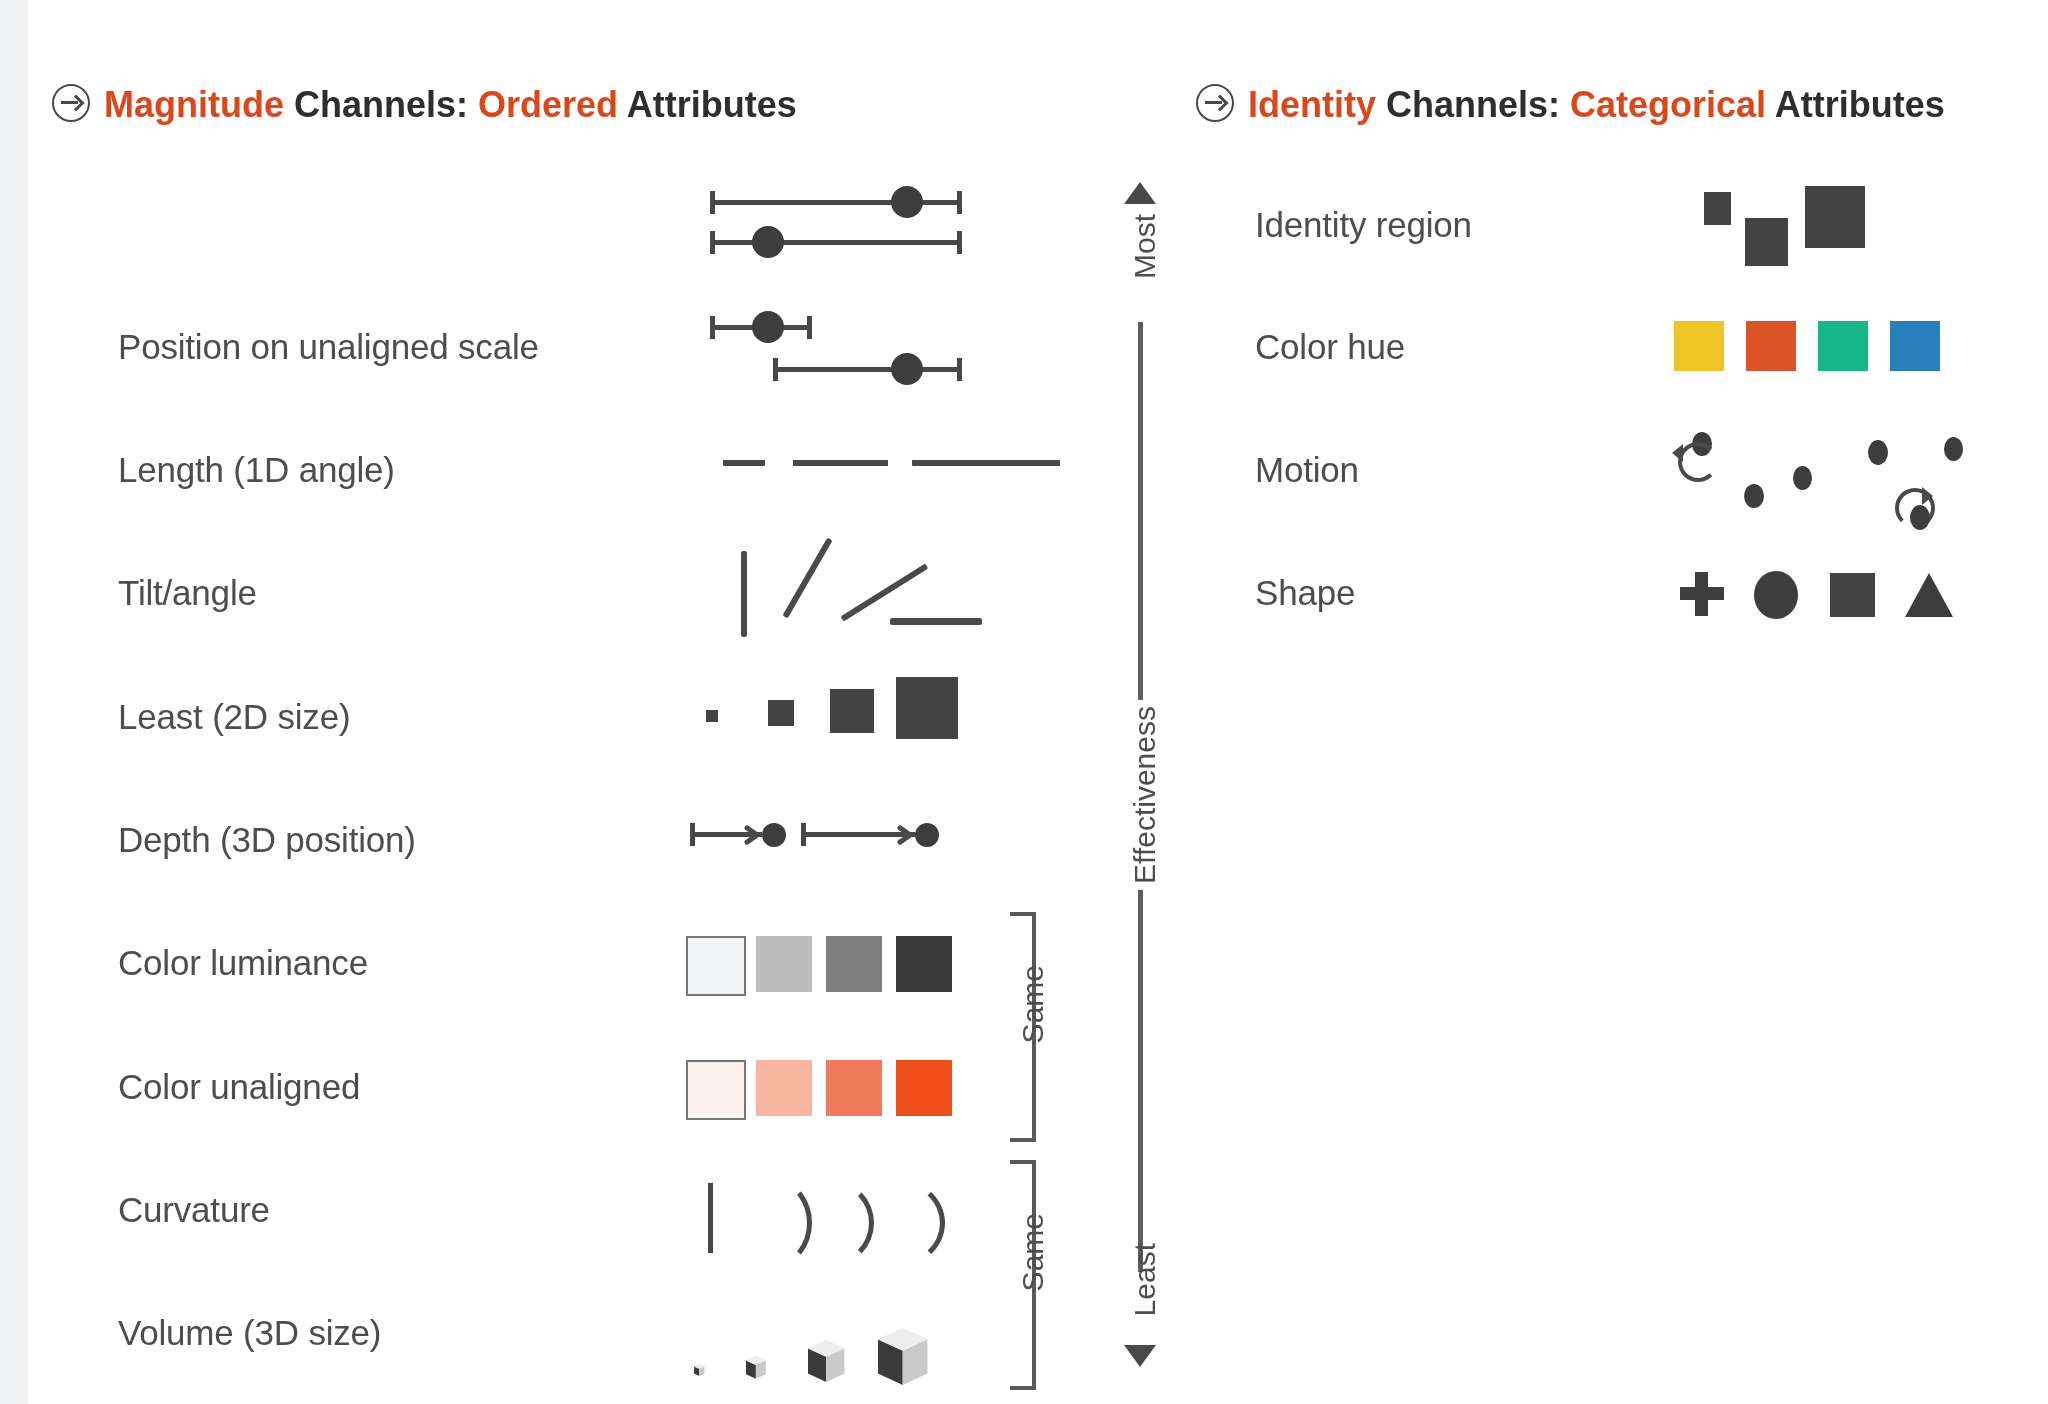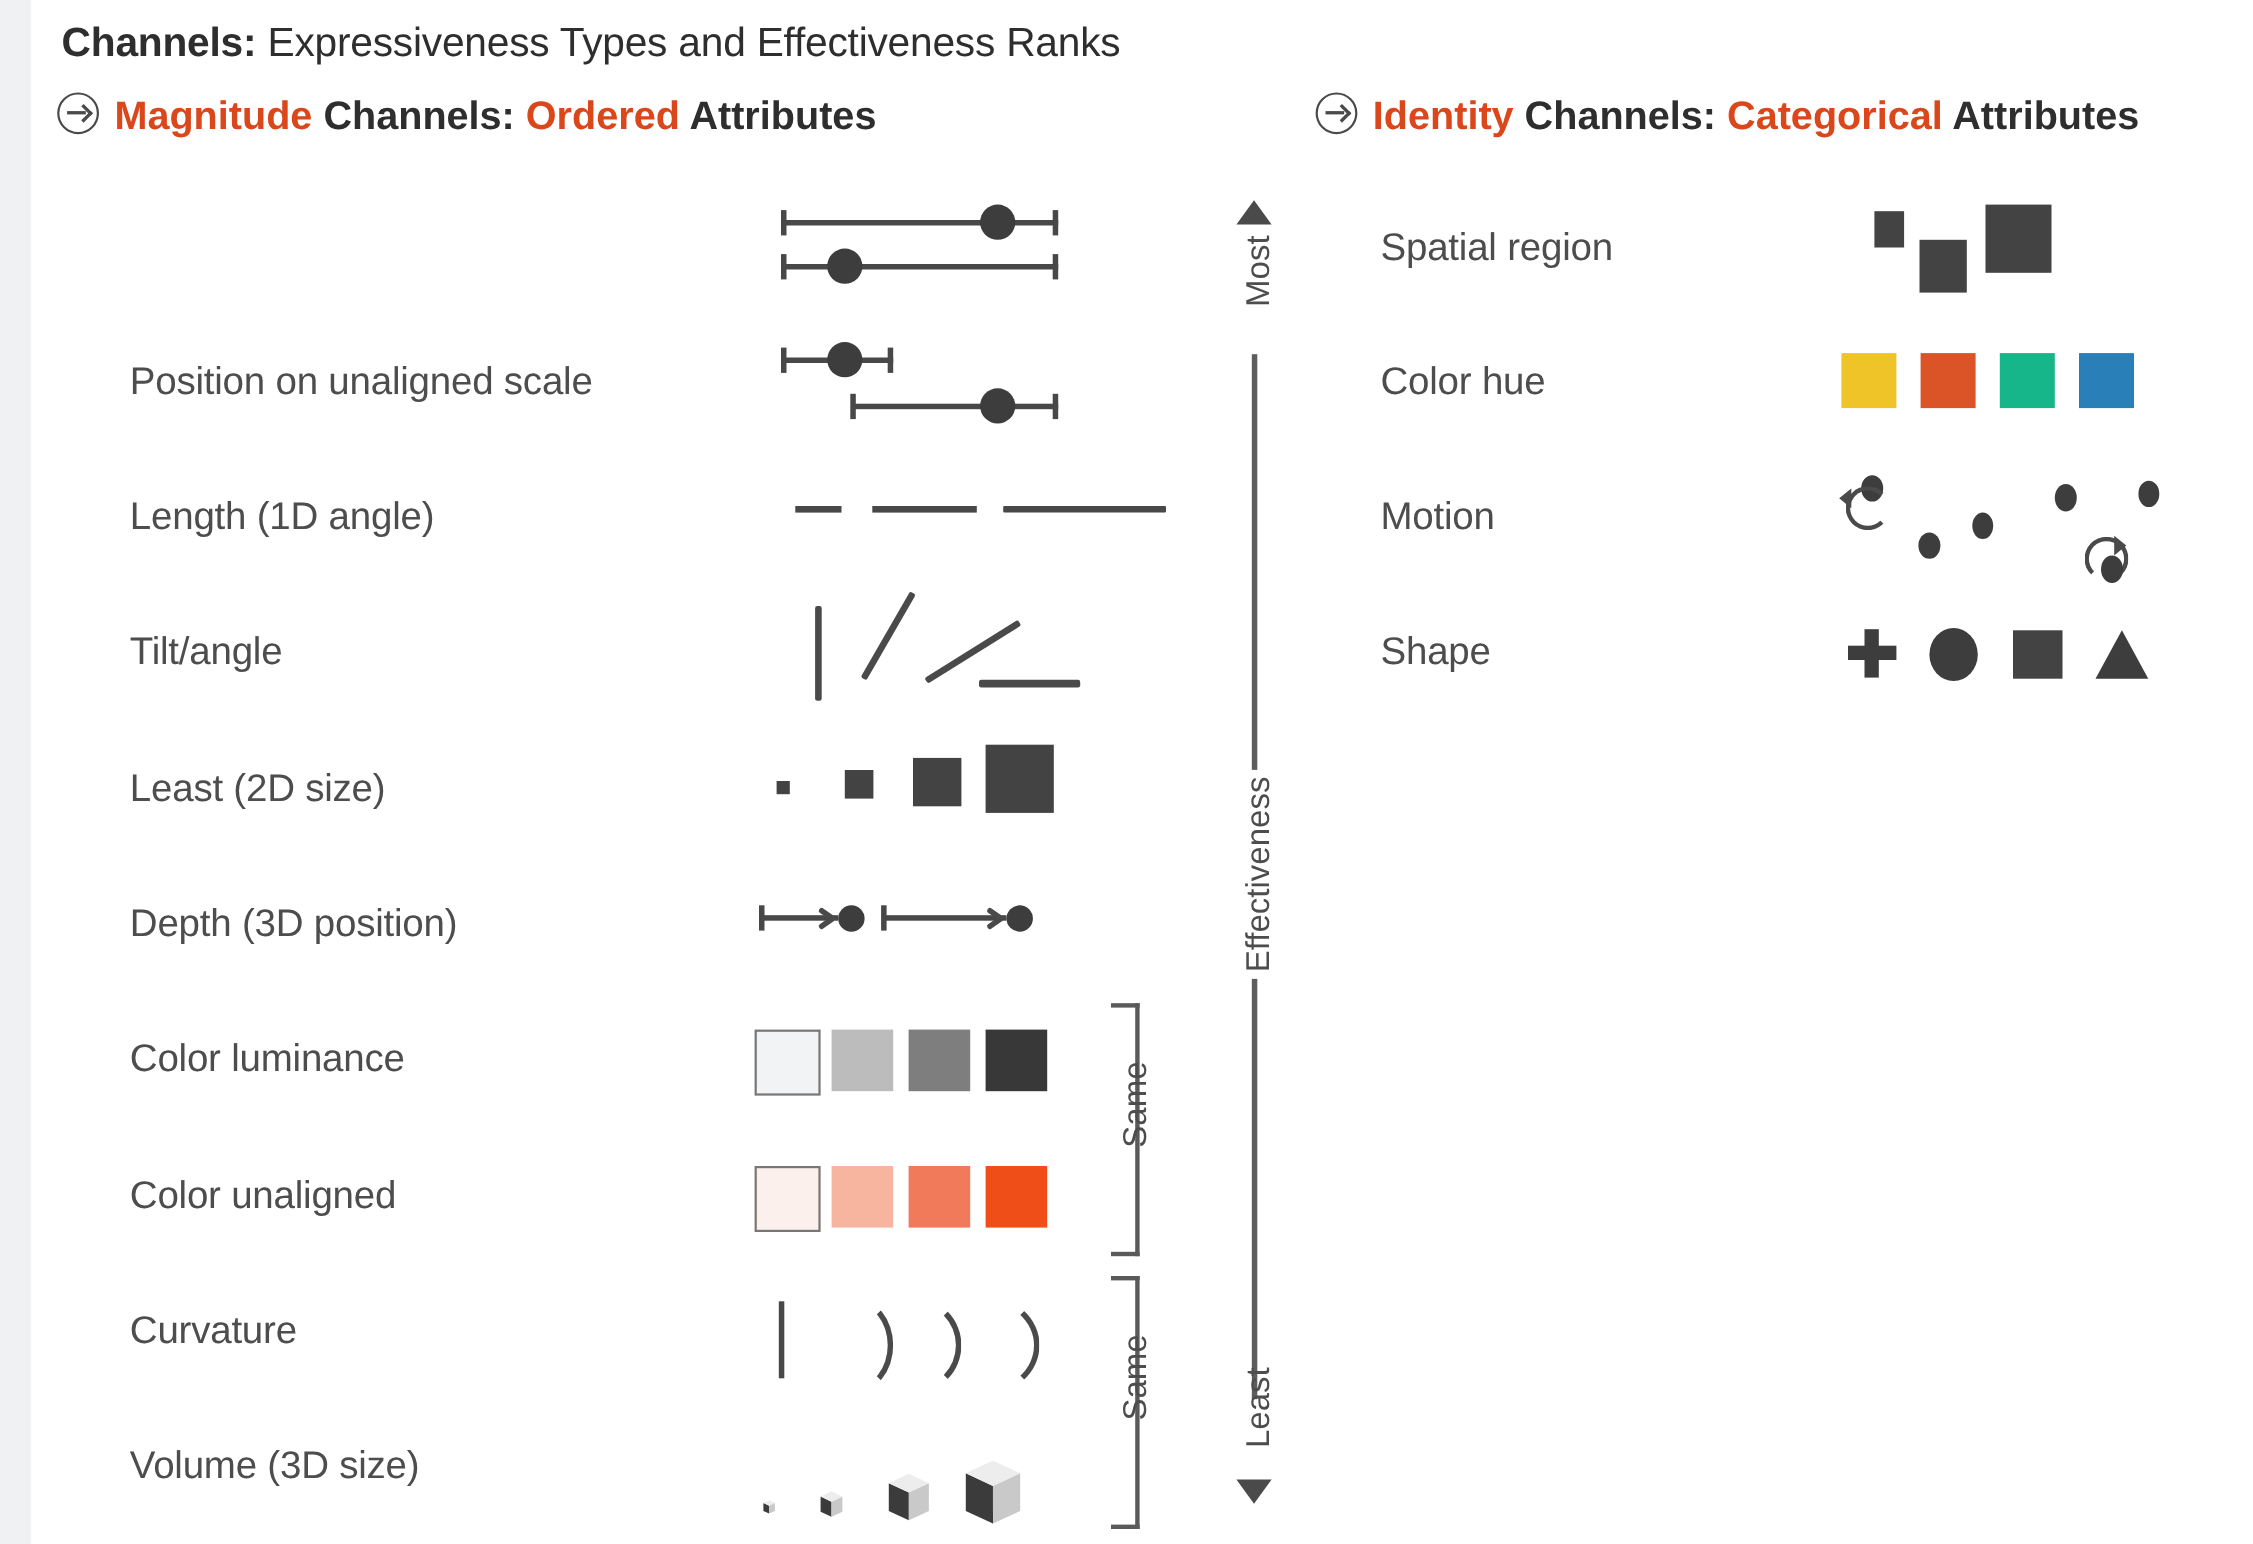--- a/index.html
+++ b/index.html
@@ -99,43 +99,40 @@
   
   .cube{position:absolute;}
 </style>
 </head>
 <body>
 
 <div id="left-gutter" style="background: rgb(240, 241, 242);"></div>
 
 <div id="canvas">
 
-  <div id="title">
-    <span class="b">Channels:</span><span> Expressiveness Types and Effectiveness Ranks</span>
-  </div>
 
   <div class="sec-head" id="head-mag">
     <span class="arrow-ic"></span><span class="or">Magnitude</span><span class="dk"> Channels: </span><span class="or">Ordered</span><span class="dk"> Attributes</span>
   </div>
 
   <div class="sec-head" id="head-ident">
     <span class="arrow-ic"></span><span class="or">Identity</span><span class="dk"> Channels: </span><span class="or">Categorical</span><span class="dk"> Attributes</span>
   </div>
 
   <div class="rlabel lcol" style="top:327px">Position on unaligned scale</div>
   <div class="rlabel lcol" style="top:450px">Length (1D angle)</div>
   <div class="rlabel lcol" style="top:573px">Tilt/angle</div>
   <div class="rlabel lcol" style="top:697px">Least (2D size)</div>
   <div class="rlabel lcol" style="top:820px">Depth (3D position)</div>
   <div class="rlabel lcol" style="top:943px">Color luminance</div>
   <div class="rlabel lcol" style="top:1067px">Color unaligned</div>
   <div class="rlabel lcol" style="top:1190px">Curvature</div>
   <div class="rlabel lcol" style="top:1313px">Volume (3D size)</div>
 
-  <div class="rlabel rcol" style="top:205px">Spatial region</div>
+  <div class="rlabel rcol" style="top:205px">Identity region</div>
   <div class="rlabel rcol" style="top:327px">Color hue</div>
   <div class="rlabel rcol" style="top:450px">Motion</div>
   <div class="rlabel rcol" style="top:573px">Shape</div>
 
   <div class="gfx">
     <div class="ebar" style="left:712px;top:200px;width:250px;"></div>
     <div class="ecap" style="left:710px;top:191px;"></div>
     <div class="ecap" style="left:957px;top:191px;"></div>
     <div class="dot" style="left:891px;top:186px;width:32px;height:32px;"></div>
 

